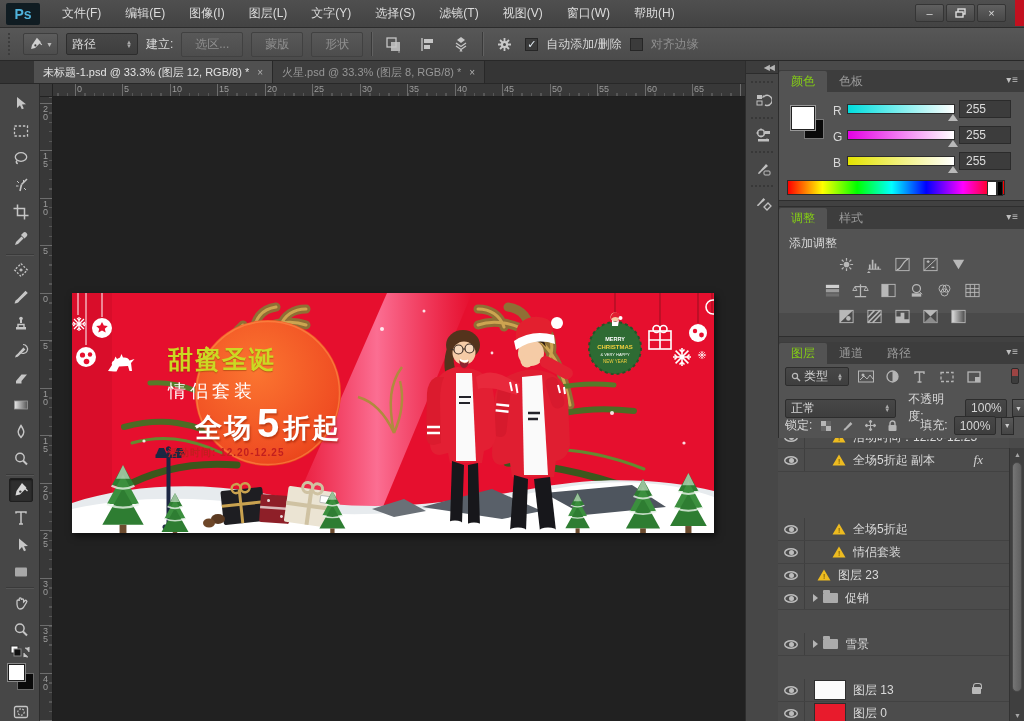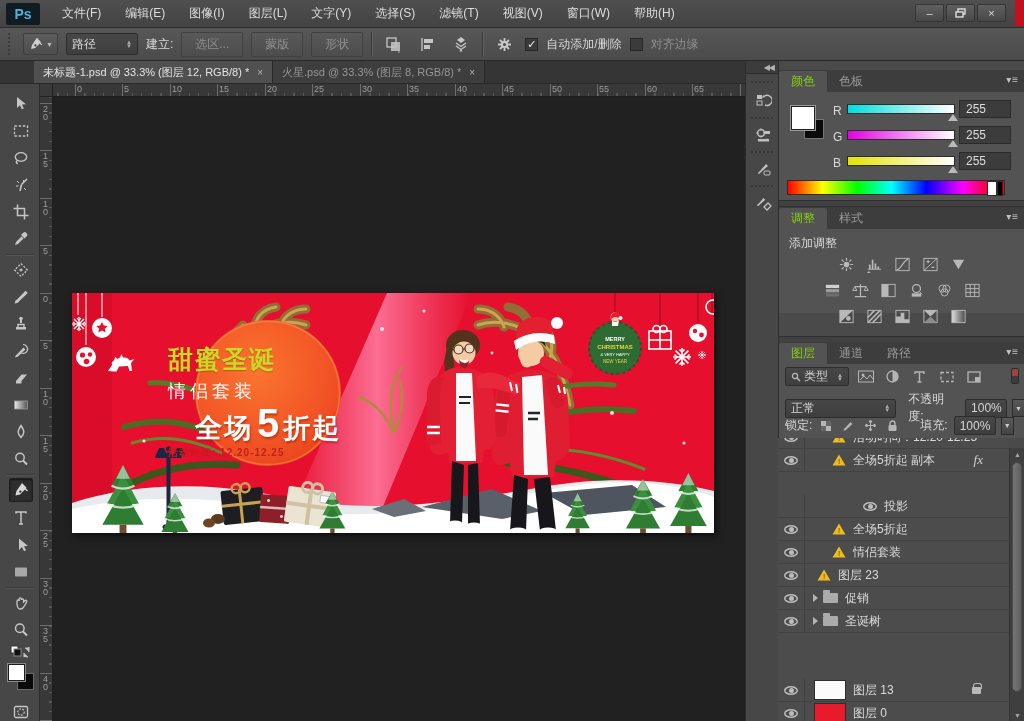--- a/index.html
+++ b/index.html
@@ -947,26 +947,20 @@
           <div class="eye"></div>
         </div>
       <div style="width:27px"></div>
       <svg width="14" height="12" viewBox="0 0 14 12">
           <path d="M7,0.5 L13.5,11.5 H0.5 Z" fill="#edbb20"></path>
           <text x="7" y="10" font-size="8" text-anchor="middle" fill="#5a4300">!</text>
         </svg>
       <span class="lname">全场5折起 副本</span>
       <span class="fx">fx</span>
     </div>
-    <div class="lrow" style="top:57px">
-      <div class="eyecell"></div>
-      <div style="width:58px"></div>
-      <div class="eye"></div>
-      <span class="lname">投影</span>
-    </div>
     <div class="lrow" style="top:80px">
       <div class="eyecell">
           <div class="eye"></div>
         </div>
       <div style="width:27px"></div>
       <svg width="14" height="12" viewBox="0 0 14 12">
           <path d="M7,0.5 L13.5,11.5 H0.5 Z" fill="#edbb20"></path>
           <text x="7" y="10" font-size="8" text-anchor="middle" fill="#5a4300">!</text>
         </svg>
       <span class="lname">全场5折起</span>
@@ -995,28 +989,28 @@
     </div>
     <div class="lrow" style="top:149px">
       <div class="eyecell">
           <div class="eye"></div>
         </div>
       <div style="width:8px"></div>
         <div class="tri"></div>
       <div class="folder"></div>
       <span class="lname">促销</span>
     </div>
-    <div class="lrow" style="top:172px">
+    <div class="lrow" style="top:195px">
       <div class="eyecell">
           <div class="eye"></div>
         </div>
       <div style="width:8px"></div>
         <div class="tri"></div>
       <div class="folder"></div>
-      <span class="lname">圣诞树</span>
+      <span class="lname">雪景</span>
     </div>
     <div class="lrow" style="top:241px">
       <div class="eyecell">
           <div class="eye"></div>
         </div>
       <div style="width:9px"></div>
       <div class="thumb white"></div>
       <span class="lname">图层 13</span>
       <div class="lock"></div>
     </div>

